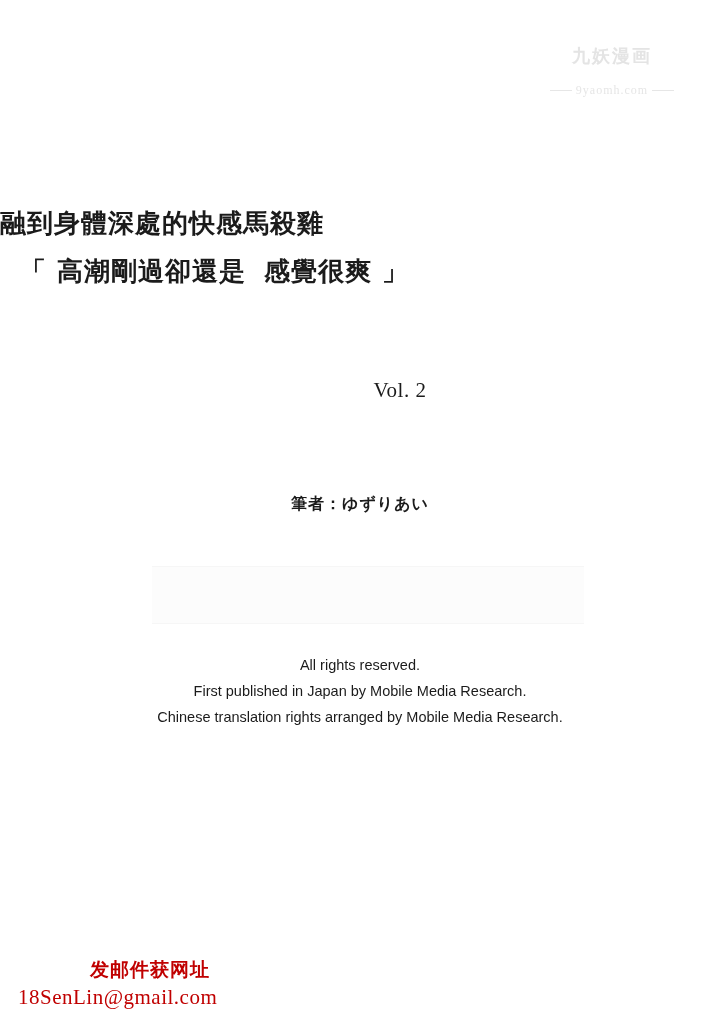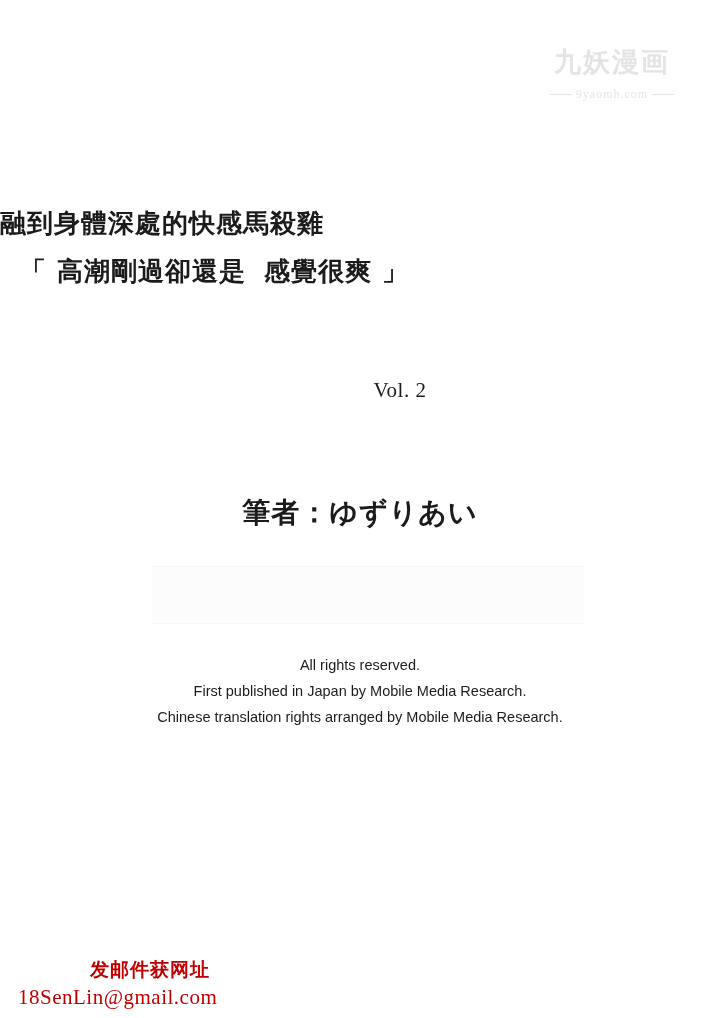--- a/index.html
+++ b/index.html
@@ -26,29 +26,29 @@
   .watermark {
     position: absolute;
     top: 48px;
     right: 24px;
     width: 168px;
     text-align: center;
     color: #e2e2e2;
     user-select: none;
   }
   .watermark-title {
-    font-family: Liberation Sans, sans-serif;
-    font-size: 27px;
+    font-family: Liberation Mono, monospace;
+    font-size: 18px;
     letter-spacing: 2px;
     font-weight: 700;
     color: #e4e4e4;
     line-height: 1.1;
   }
   .watermark-sub {
-    margin-top: 9px;
+    margin-top: 15px;
     font-family: "Liberation Serif", serif;
     font-size: 12px;
     letter-spacing: 1px;
     color: #e6e6e6;
     position: relative;
     display: inline-block;
     padding: 0 26px;
   }
   .watermark-sub::before,
   .watermark-sub::after {
@@ -99,21 +99,21 @@
   }
 
   .author {
     position: absolute;
     top: 494px;
     left: 0;
     width: 720px;
     text-align: center;
     font-family: "DejaVu Sans", sans-serif;
     font-weight: 700;
-    font-size: 28px;
+    font-size: 16px;
     color: #1b1b1b;
     letter-spacing: 1px;
   }
 
   
   .placeholder-band {
     position: absolute;
     top: 566px;
     left: 152px;
     width: 432px;

